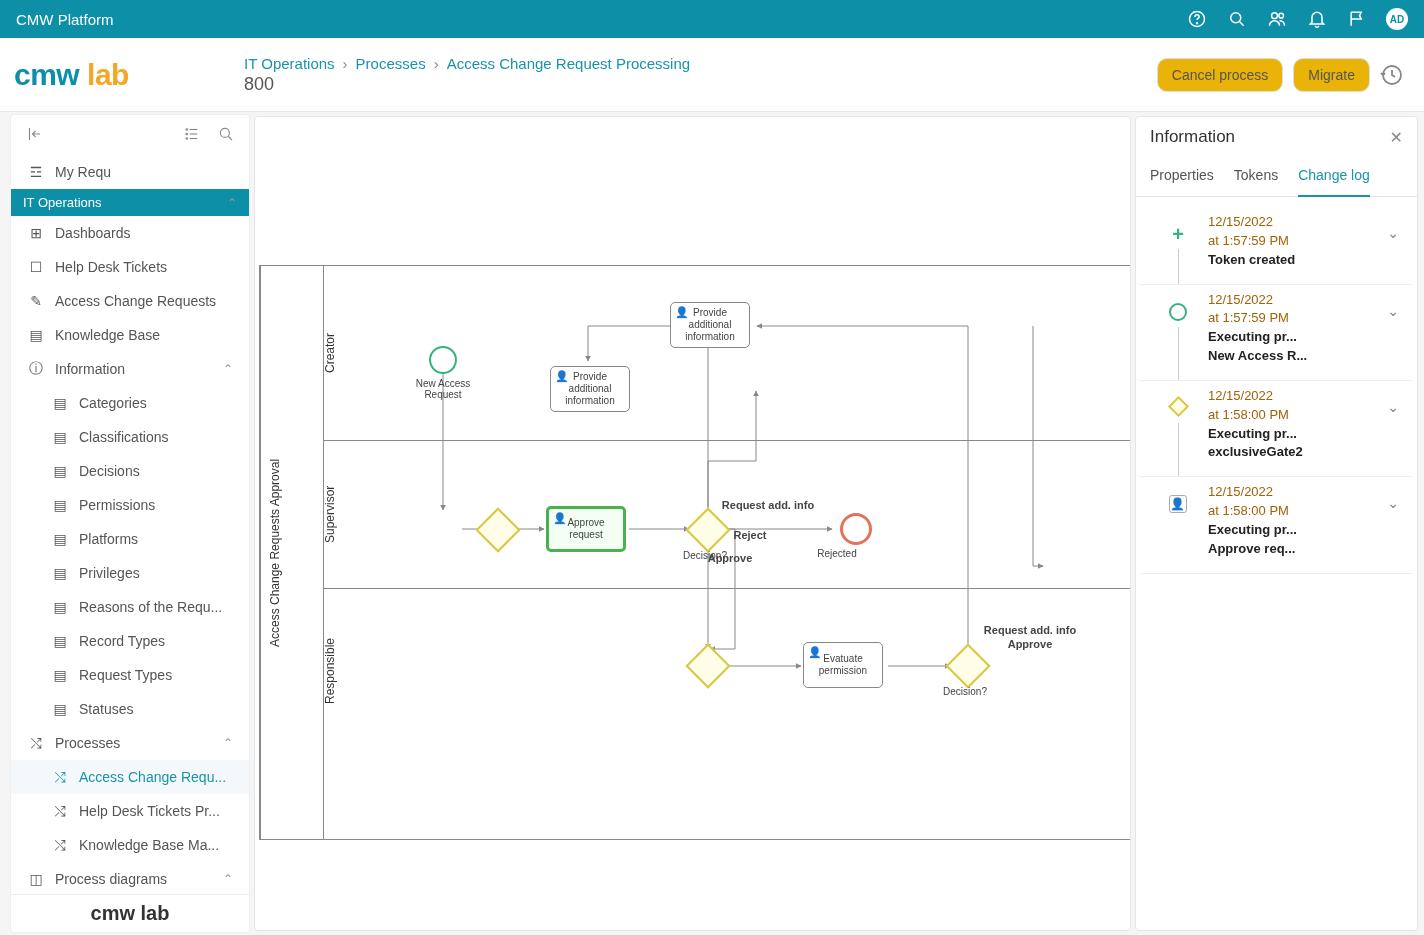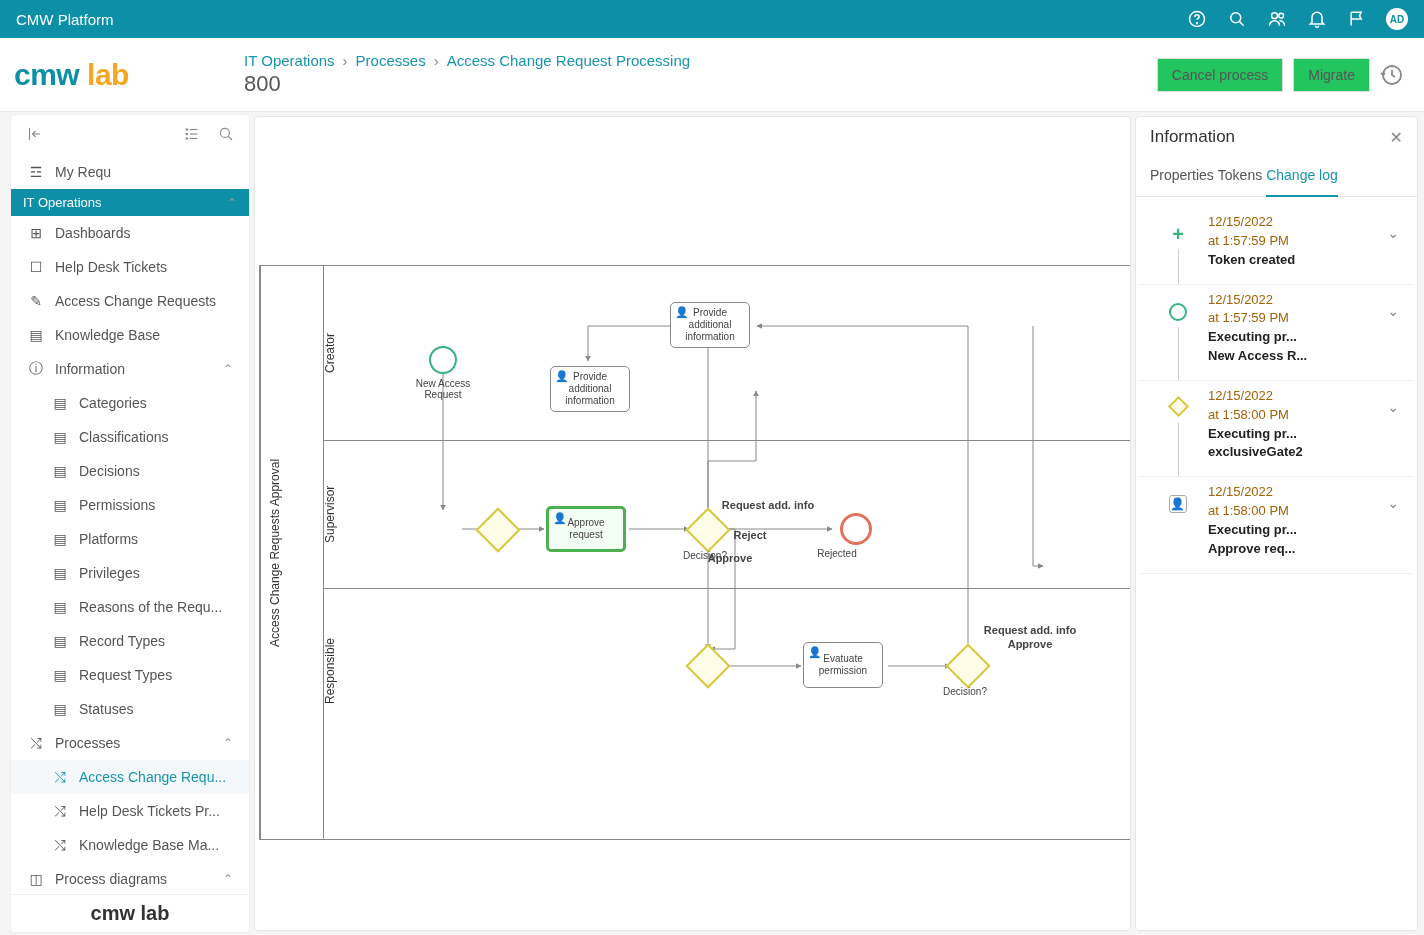--- a/index.html
+++ b/index.html
@@ -14,23 +14,23 @@
 
 .headerbar { background: #fff; height: 74px; display: flex; align-items: center; padding: 0 20px 0 14px; border-bottom: 1px solid #e8e8e8; }
 .logo-wrap { width: 230px; display: flex; align-items: center; }
 .logo-wrap .logo-text { font-size: 30px; font-weight: 700; letter-spacing: -0.5px; }
 .logo-wrap .logo-cmw { color: #0d8fa8; }
 .logo-wrap .logo-lab { color: #f5a623; }
 .crumbs { flex: 1; }
 .crumbs .crumb-row { display: flex; align-items: center; gap: 8px; font-size: 15px; }
 .crumbs .crumb-row span.sep { color: #888; }
 .crumbs .crumb-link { color: #1893ad; cursor: pointer; }
-.crumbs .page-sub { font-size: 22px; color: #555; margin-top: 2px; }
+.crumbs .page-sub { font-size: 18px; color: #555; margin-top: 2px; }
 .header-actions { display: flex; align-items: center; gap: 10px; }
-.header-actions .hbtn { background: #22c55e; border: 1px solid #ddd; border-radius: 1px; padding: 8px 14px; font-size: 14px; color: #555; cursor: pointer; }
+.header-actions .hbtn { background: #eab308; border: 1px solid #ddd; border-radius: 10px; padding: 8px 14px; font-size: 14px; color: #555; cursor: pointer; }
 .header-actions .hist { width: 24px; height: 24px; }
 
 .main { display: flex; height: calc(100% - 112px); }
 
 .sidebar { width: 240px; background: #fff; border-right: 1px solid #e5e5e5; display: flex; flex-direction: column; margin: 2px 0 2px 10px; border-radius: 4px; border: 1px solid #eee; }
 .sidebar-toolbar { height: 40px; display: flex; align-items: center; justify-content: space-between; padding: 0 14px; color: #777; }
 .sidebar-toolbar .st-left, .sidebar-toolbar .st-right { display: flex; gap: 16px; }
 .sidebar-toolbar svg { width: 18px; height: 18px; }
 .sb-scroll { flex: 1; overflow-y: auto; }
 .sb-item { display: flex; align-items: center; gap: 10px; padding: 8px 16px; cursor: pointer; color: #555; font-size: 14px; }
@@ -66,21 +66,21 @@
 .bpmn.task .user-icon { position: absolute; top: 3px; left: 4px; font-size: 11px; }
 .bpmn-label { position: absolute; font-size: 10px; color: #444; text-align: center; width: 90px; }
 .bpmn-label.bold { font-weight: 700; font-size: 11px; }
 svg.flow { position: absolute; top: 0; left: 0; width: 100%; height: 100%; pointer-events: none; }
 svg.flow path { stroke: #888; stroke-width: 1; fill: none; }
 svg.flow marker path { fill: #888; stroke: none; }
 
 .rightpanel { width: 283px; background: #fff; border: 1px solid #e5e5e5; border-radius: 4px; margin: 4px 6px 4px 0; display: flex; flex-direction: column; }
 .rp-header { display: flex; align-items: center; justify-content: space-between; padding: 10px 14px; font-size: 17px; color: #333; }
 .rp-header .close { color: #888; cursor: pointer; font-size: 16px; }
-.rp-tabs { display: flex; border-bottom: 1px solid #e5e5e5; padding: 0 14px; gap: 4px; }
+.rp-tabs { display: flex; border-bottom: 1px solid #e5e5e5; padding: 0 14px; gap: 20px; }
 .rp-tab { padding: 10px 0 12px; font-size: 14px; color: #555; cursor: pointer; }
 .rp-tab.active { color: #1893ad; border-bottom: 2px solid #1893ad; margin-bottom: -1px; }
 .rp-body { flex: 1; overflow-y: auto; padding: 10px 4px; position: relative; }
 .log-entry { display: flex; padding: 6px 8px 14px; border-bottom: 1px solid #eee; gap: 0; }
 .log-timeline { width: 60px; display: flex; flex-direction: column; align-items: center; position: relative; flex-shrink: 0; }
 .log-marker { width: 18px; height: 18px; margin-top: 12px; }
 .log-marker.plus { color: #36b37e; font-size: 20px; font-weight: 700; line-height: 18px; text-align: center; }
 .log-marker.circle { border: 2px solid #36b37e; border-radius: 50%; }
 .log-marker.diamond { border: 2px solid #d7c93f; background: #fffce8; transform: rotate(45deg); width: 15px; height: 15px; }
 .log-marker.user { border: 1px solid #aaa; border-radius: 3px; display: flex; align-items: center; justify-content: center; font-size: 12px; width: 18px; height: 18px; }

